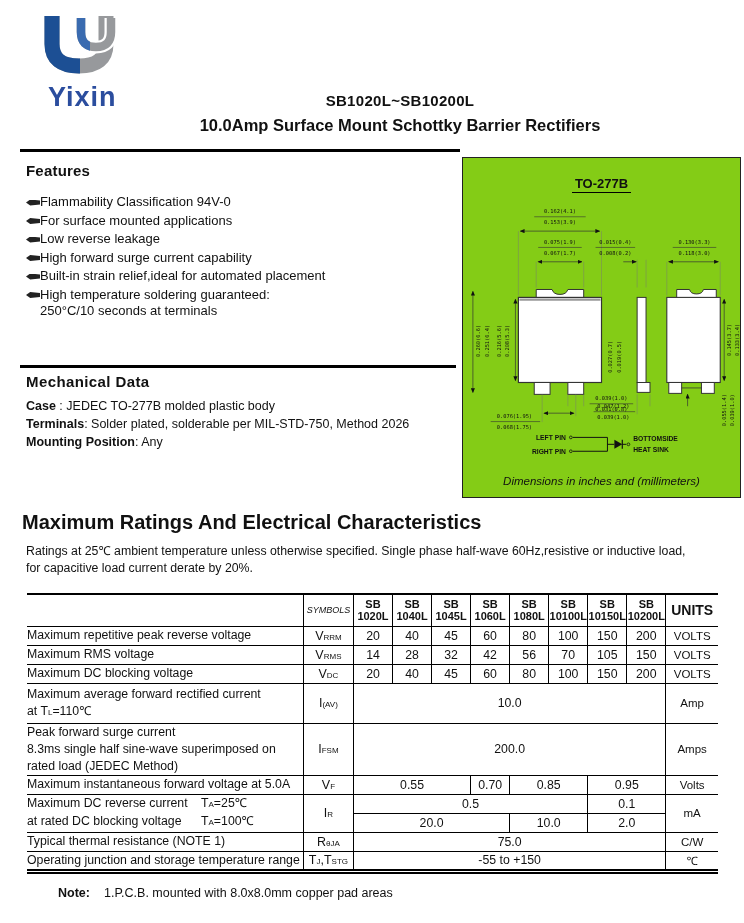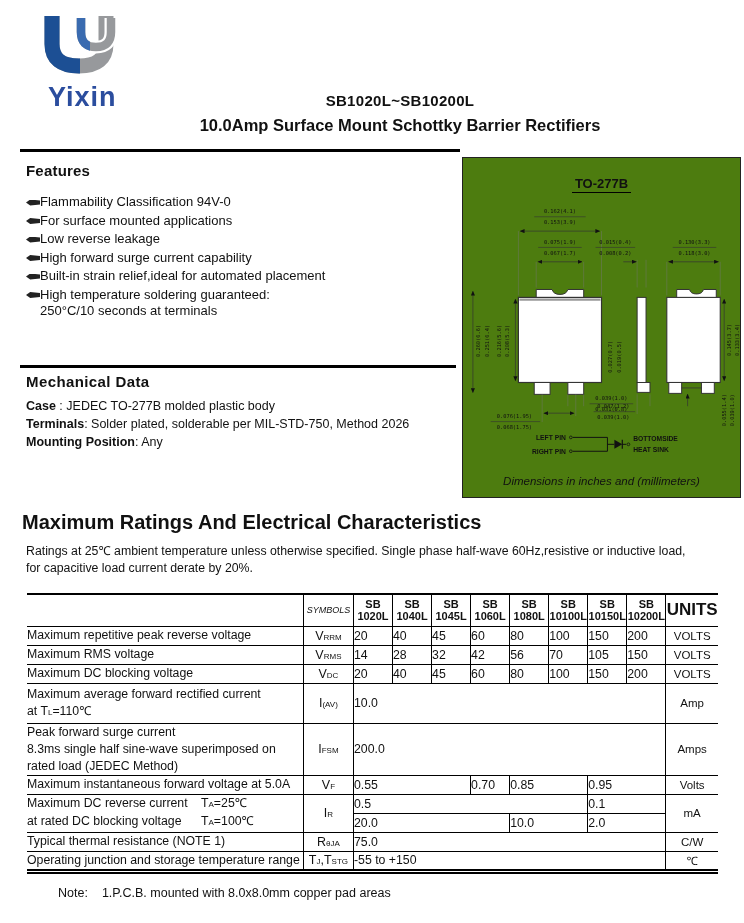--- a/index.html
+++ b/index.html
@@ -26,53 +26,53 @@
             clip-path:polygon(0 50%, 30% 0, 100% 18%, 100% 82%, 30% 100%); }
   .feat-text { flex:1; }
 
   
   .mech { position:absolute; left:26px; top:373px; width:430px; }
   .mech h2 { font-size:15px; font-weight:bold; letter-spacing:.4px; }
   .mech-rows { margin-top:7px; font-size:12.5px; line-height:18px; }
   .mech-rows b { font-weight:bold; }
 
   
-  .pkgbox { position:absolute; left:462px; top:157px; width:279px; height:341px; border:1.5px solid #222; background:#4d7c0f; }
+  .pkgbox { position:absolute; left:462px; top:157px; width:279px; height:341px; border:1.5px solid #222; background:#84cc16; }
   .pkg-title { position:absolute; top:16px; left:0; width:100%; text-align:center; }
   .pkg-title span { display:inline-block; font-size:13px; font-weight:bold; border-bottom:1.5px solid #000; padding:0 3px 1px; }
   .pkg-svg { position:absolute; top:44px; left:0; }
   .pkg-caption { position:absolute; bottom:10px; left:0; width:100%; text-align:center; font-size:11.5px; font-style:italic; }
 
   
   .ratings-head { position:absolute; left:22px; top:511px; font-size:20px; font-weight:bold; }
   .ratings-desc { position:absolute; left:26px; top:543px; font-size:12.3px; line-height:17px; }
 
   
   .ratings-table { position:absolute; left:27px; top:593px; width:691px; border-collapse:collapse; table-layout:fixed;
                    border-top:2px solid #000; border-bottom:5px double #000; font-size:12.3px; }
   .ratings-table th, .ratings-table td { border:1px solid #000; padding:0; vertical-align:middle; }
   .ratings-table .c-first { border-left:none;margin-left:12px; }
   .ratings-table .c-last { border-right:none; }
   .ratings-table thead th { border-top:none; height:32px; }
   .param { text-align:left; padding:1px 2px 1px 4px; line-height:17px; }
-  .val { text-align:left; }
+  .val { text-align:center; }
   .sym { text-align:center; font-size:12.5px; }
   .sb { font-size:8px; letter-spacing:0; }
   .unitcell { text-align:center; font-size:11.5px; }
   .model-th { font-size:11px; font-weight:bold; line-height:12px; }
   .symbols-th { font-style:italic; font-size:9px; font-weight:normal; text-align:center; }
-  .units-th { font-size:17px; font-weight:bold; text-align:center; }
+  .units-th { font-size:14px; font-weight:bold; text-align:center; }
   tr.h19 td { height:19px; }
   tr.h40 td { height:40px; }
   tr.h50 td { height:50px; }
   .cond-line span.lead { display:inline-block; width:174px; }
 
   
   .note { position:absolute; left:26px; top:886px; font-size:12.5px; }
-  .note b { font-weight:normal; margin-right:14px;padding-left:32px; }
+  .note b { font-weight:bold; margin-right:14px;padding-left:32px; }
 
   
   .dimtxt { font-family:"DejaVu Sans Mono", monospace; font-size:5.4px; fill:#111; }
   .ctxt { font-family:"Liberation Sans", sans-serif; font-size:6.8px; font-weight:bold; fill:#111; }
 </style>
 </head>
 <body>
 
 <div class="page">
 

